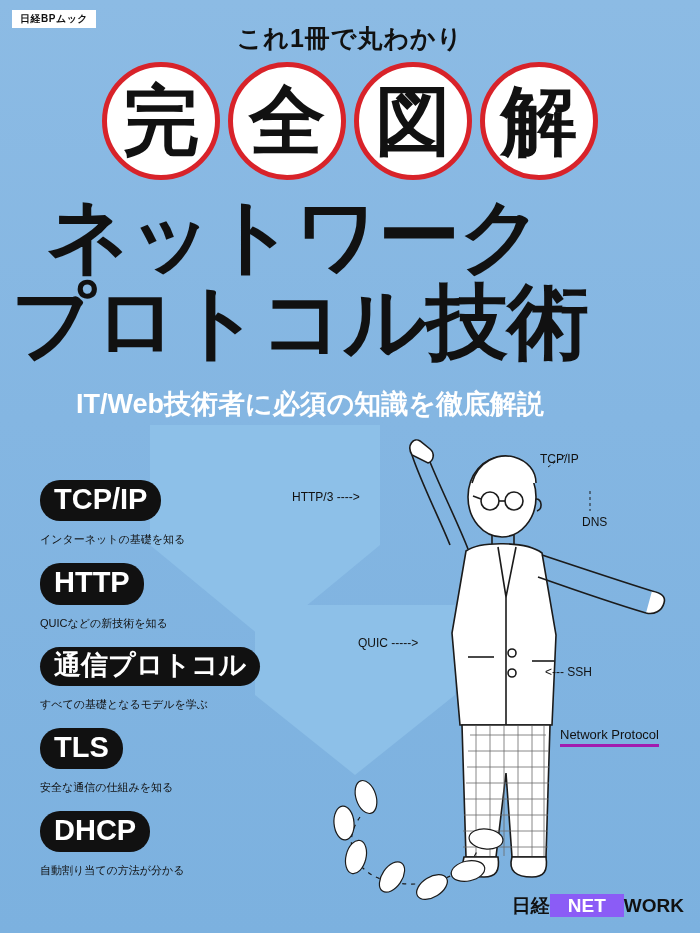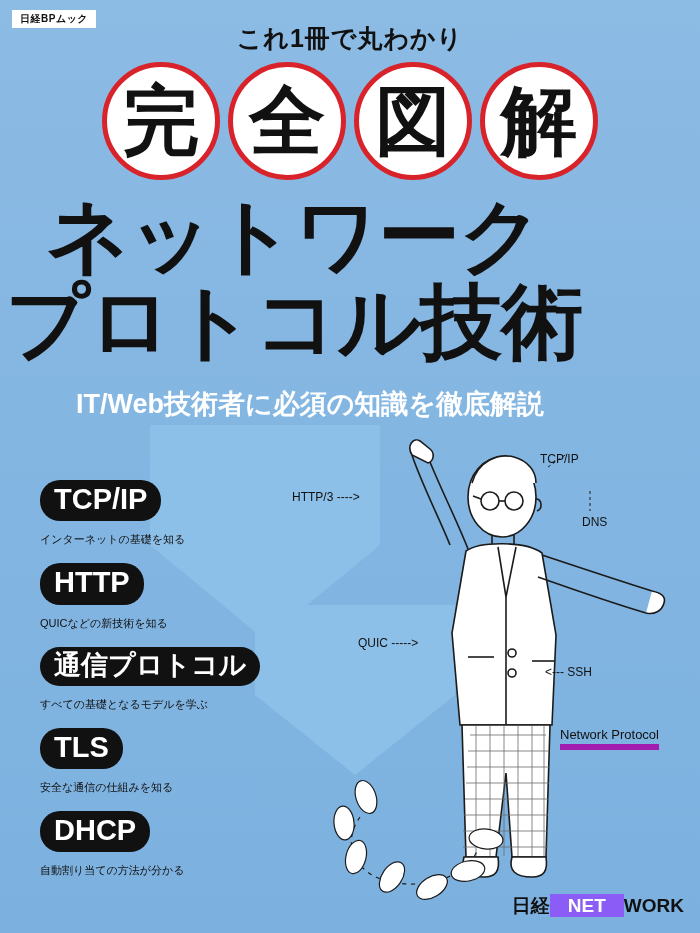--- a/index.html
+++ b/index.html
@@ -128,20 +128,21 @@
   .main-title .l1 {
     font-size: 82px;
     letter-spacing: -1px;
     display: block;
   }
   .main-title .l2 {
     font-size: 82px;
     letter-spacing: -1px;
     display: block;
     margin-top: 6px;
+    text-align: right;
   }
   .subtitle {
     position: absolute;
     top: 386px;
     left: 0;
     width: 620px;
     text-align: center;
     font-size: 27px;
     font-weight: bold;
     color: #ffffff;
@@ -196,21 +197,21 @@
     white-space: nowrap;
   }
   .annot-http3 { left: 292px; top: 490px; }
   .annot-tcpip { left: 540px; top: 452px; }
   .annot-dns { left: 582px; top: 515px; }
   .annot-quic { left: 358px; top: 636px; }
   .annot-ssh { left: 545px; top: 665px; }
   .annot-np {
     left: 560px; top: 727px;
     font-size: 13px;
-    border-bottom: 6px solid #a21caf;
+    border-bottom: 3px solid #a21caf;
     padding-bottom: 2px;
   }
 
   
   .brand {
     position: absolute;
     right: 16px;
     bottom: 14px;
     font-size: 19px;
     font-weight: bold;

